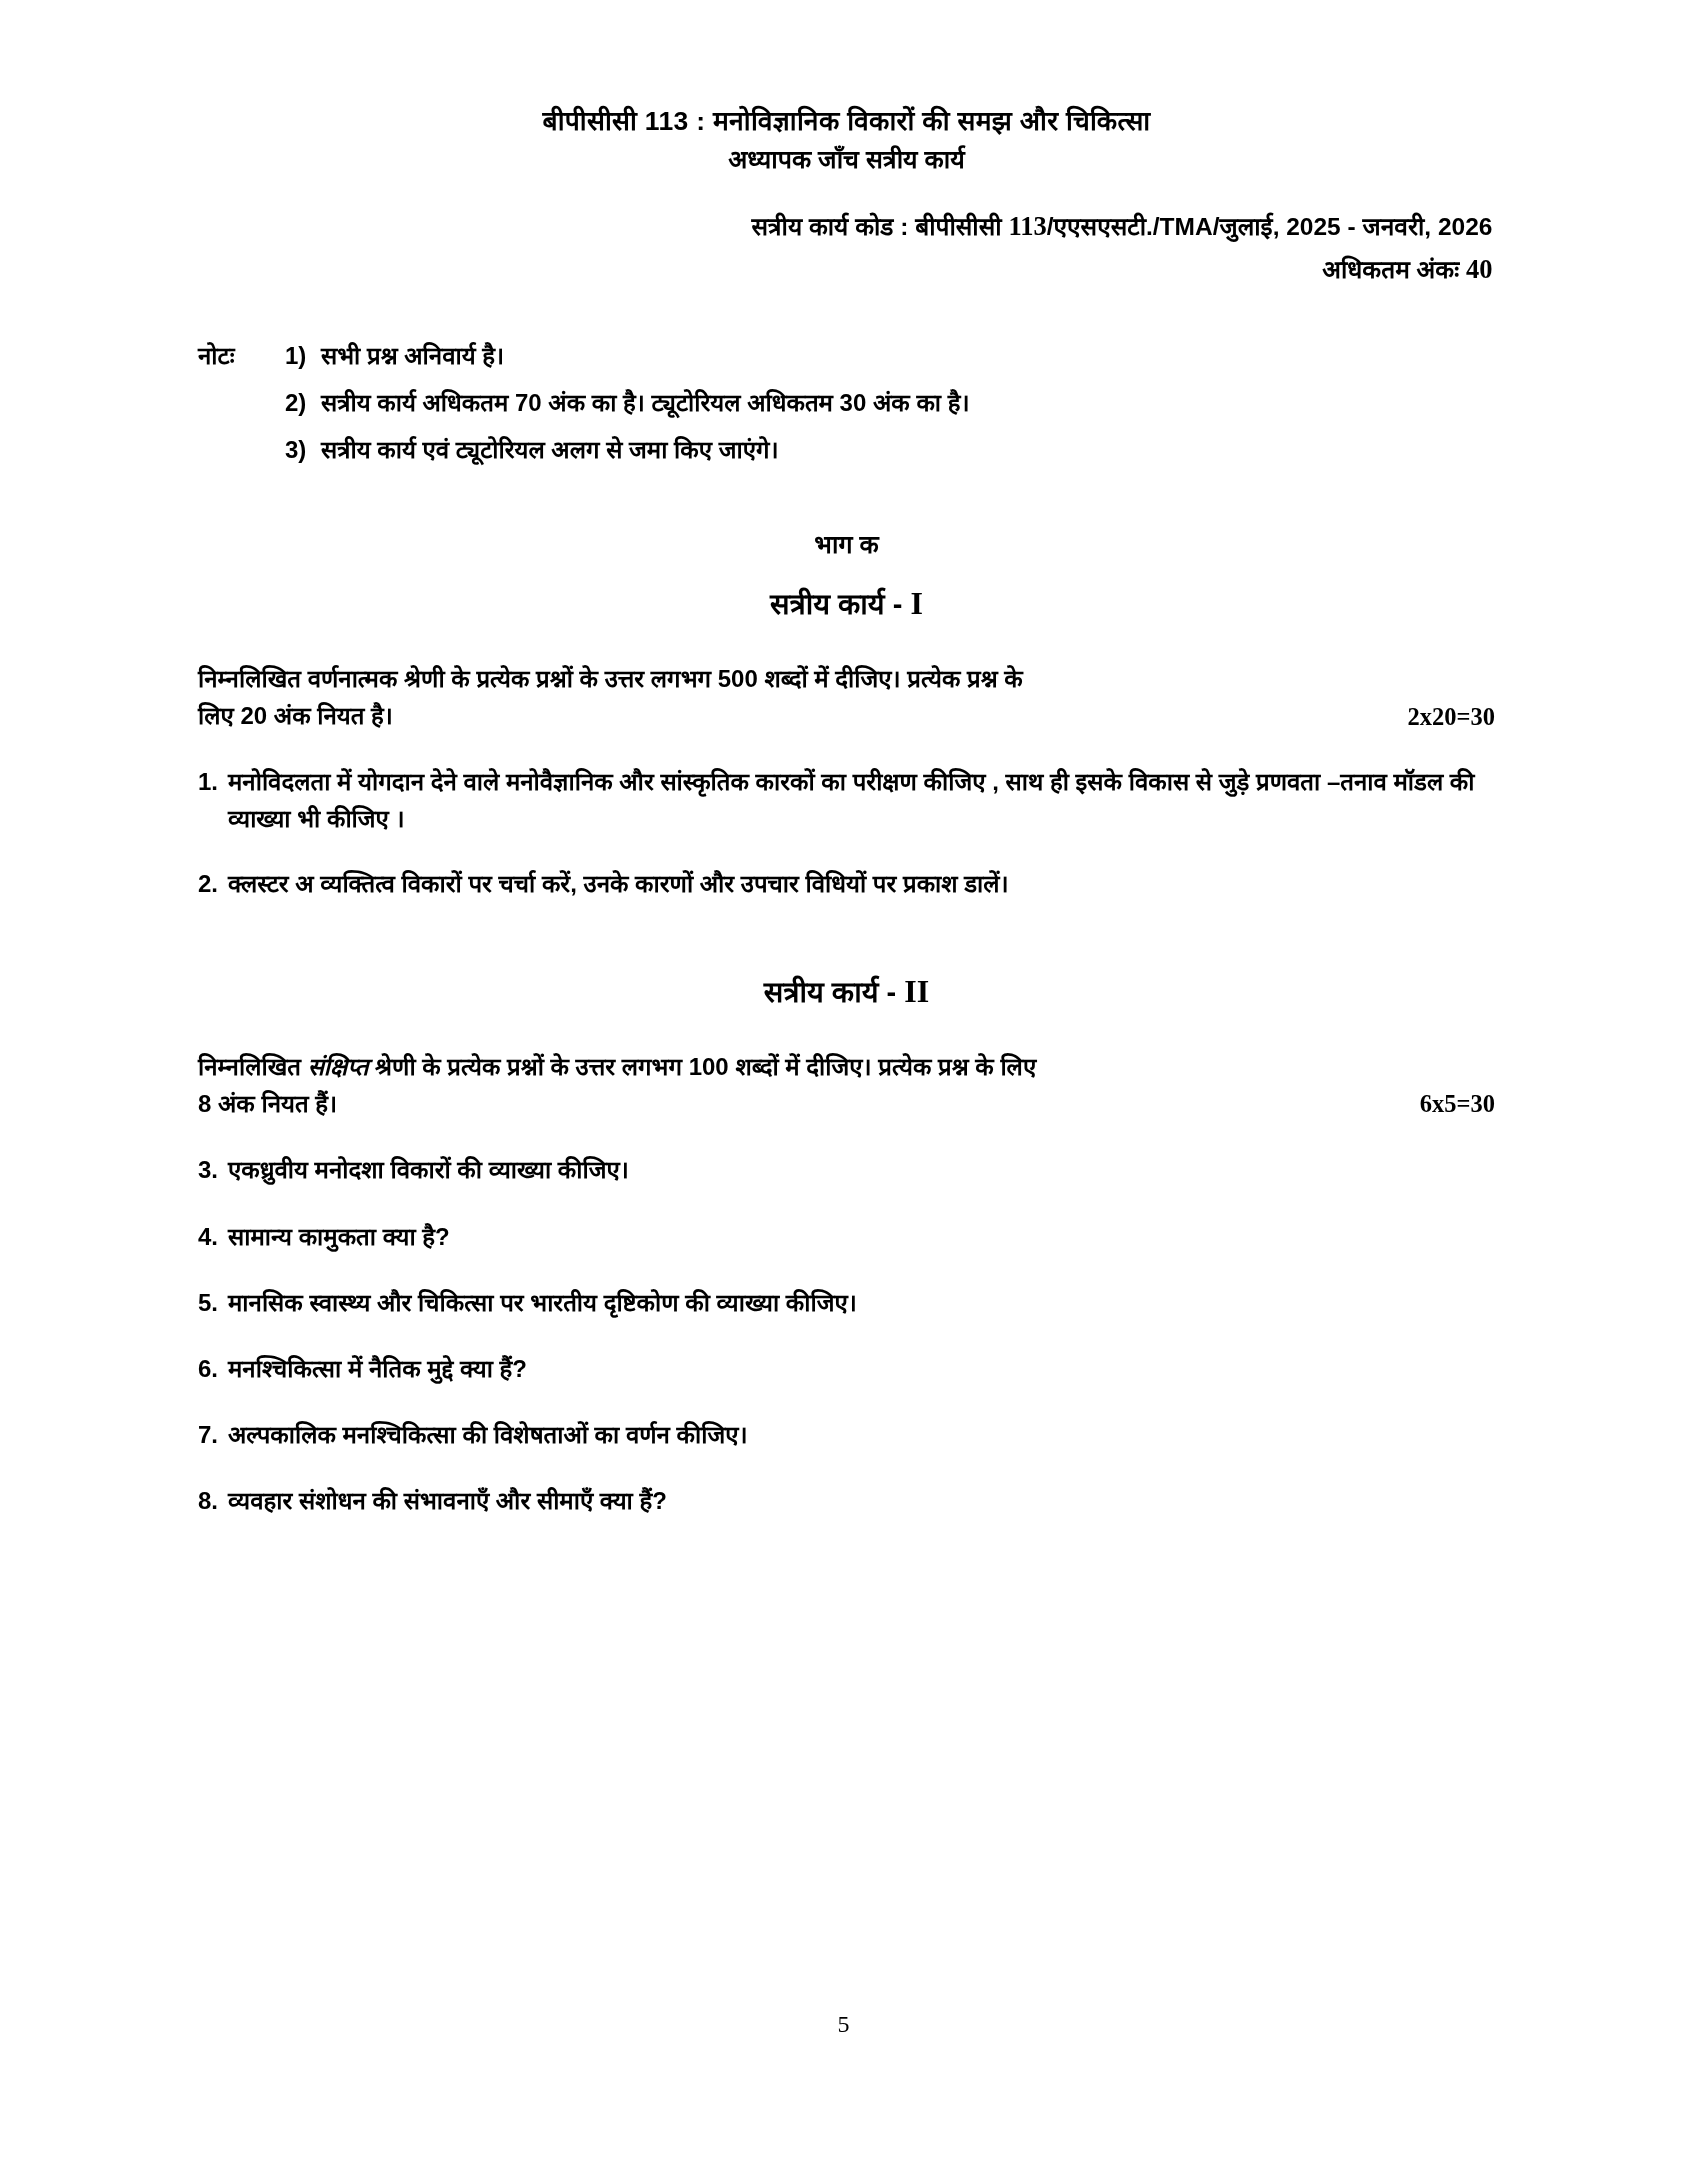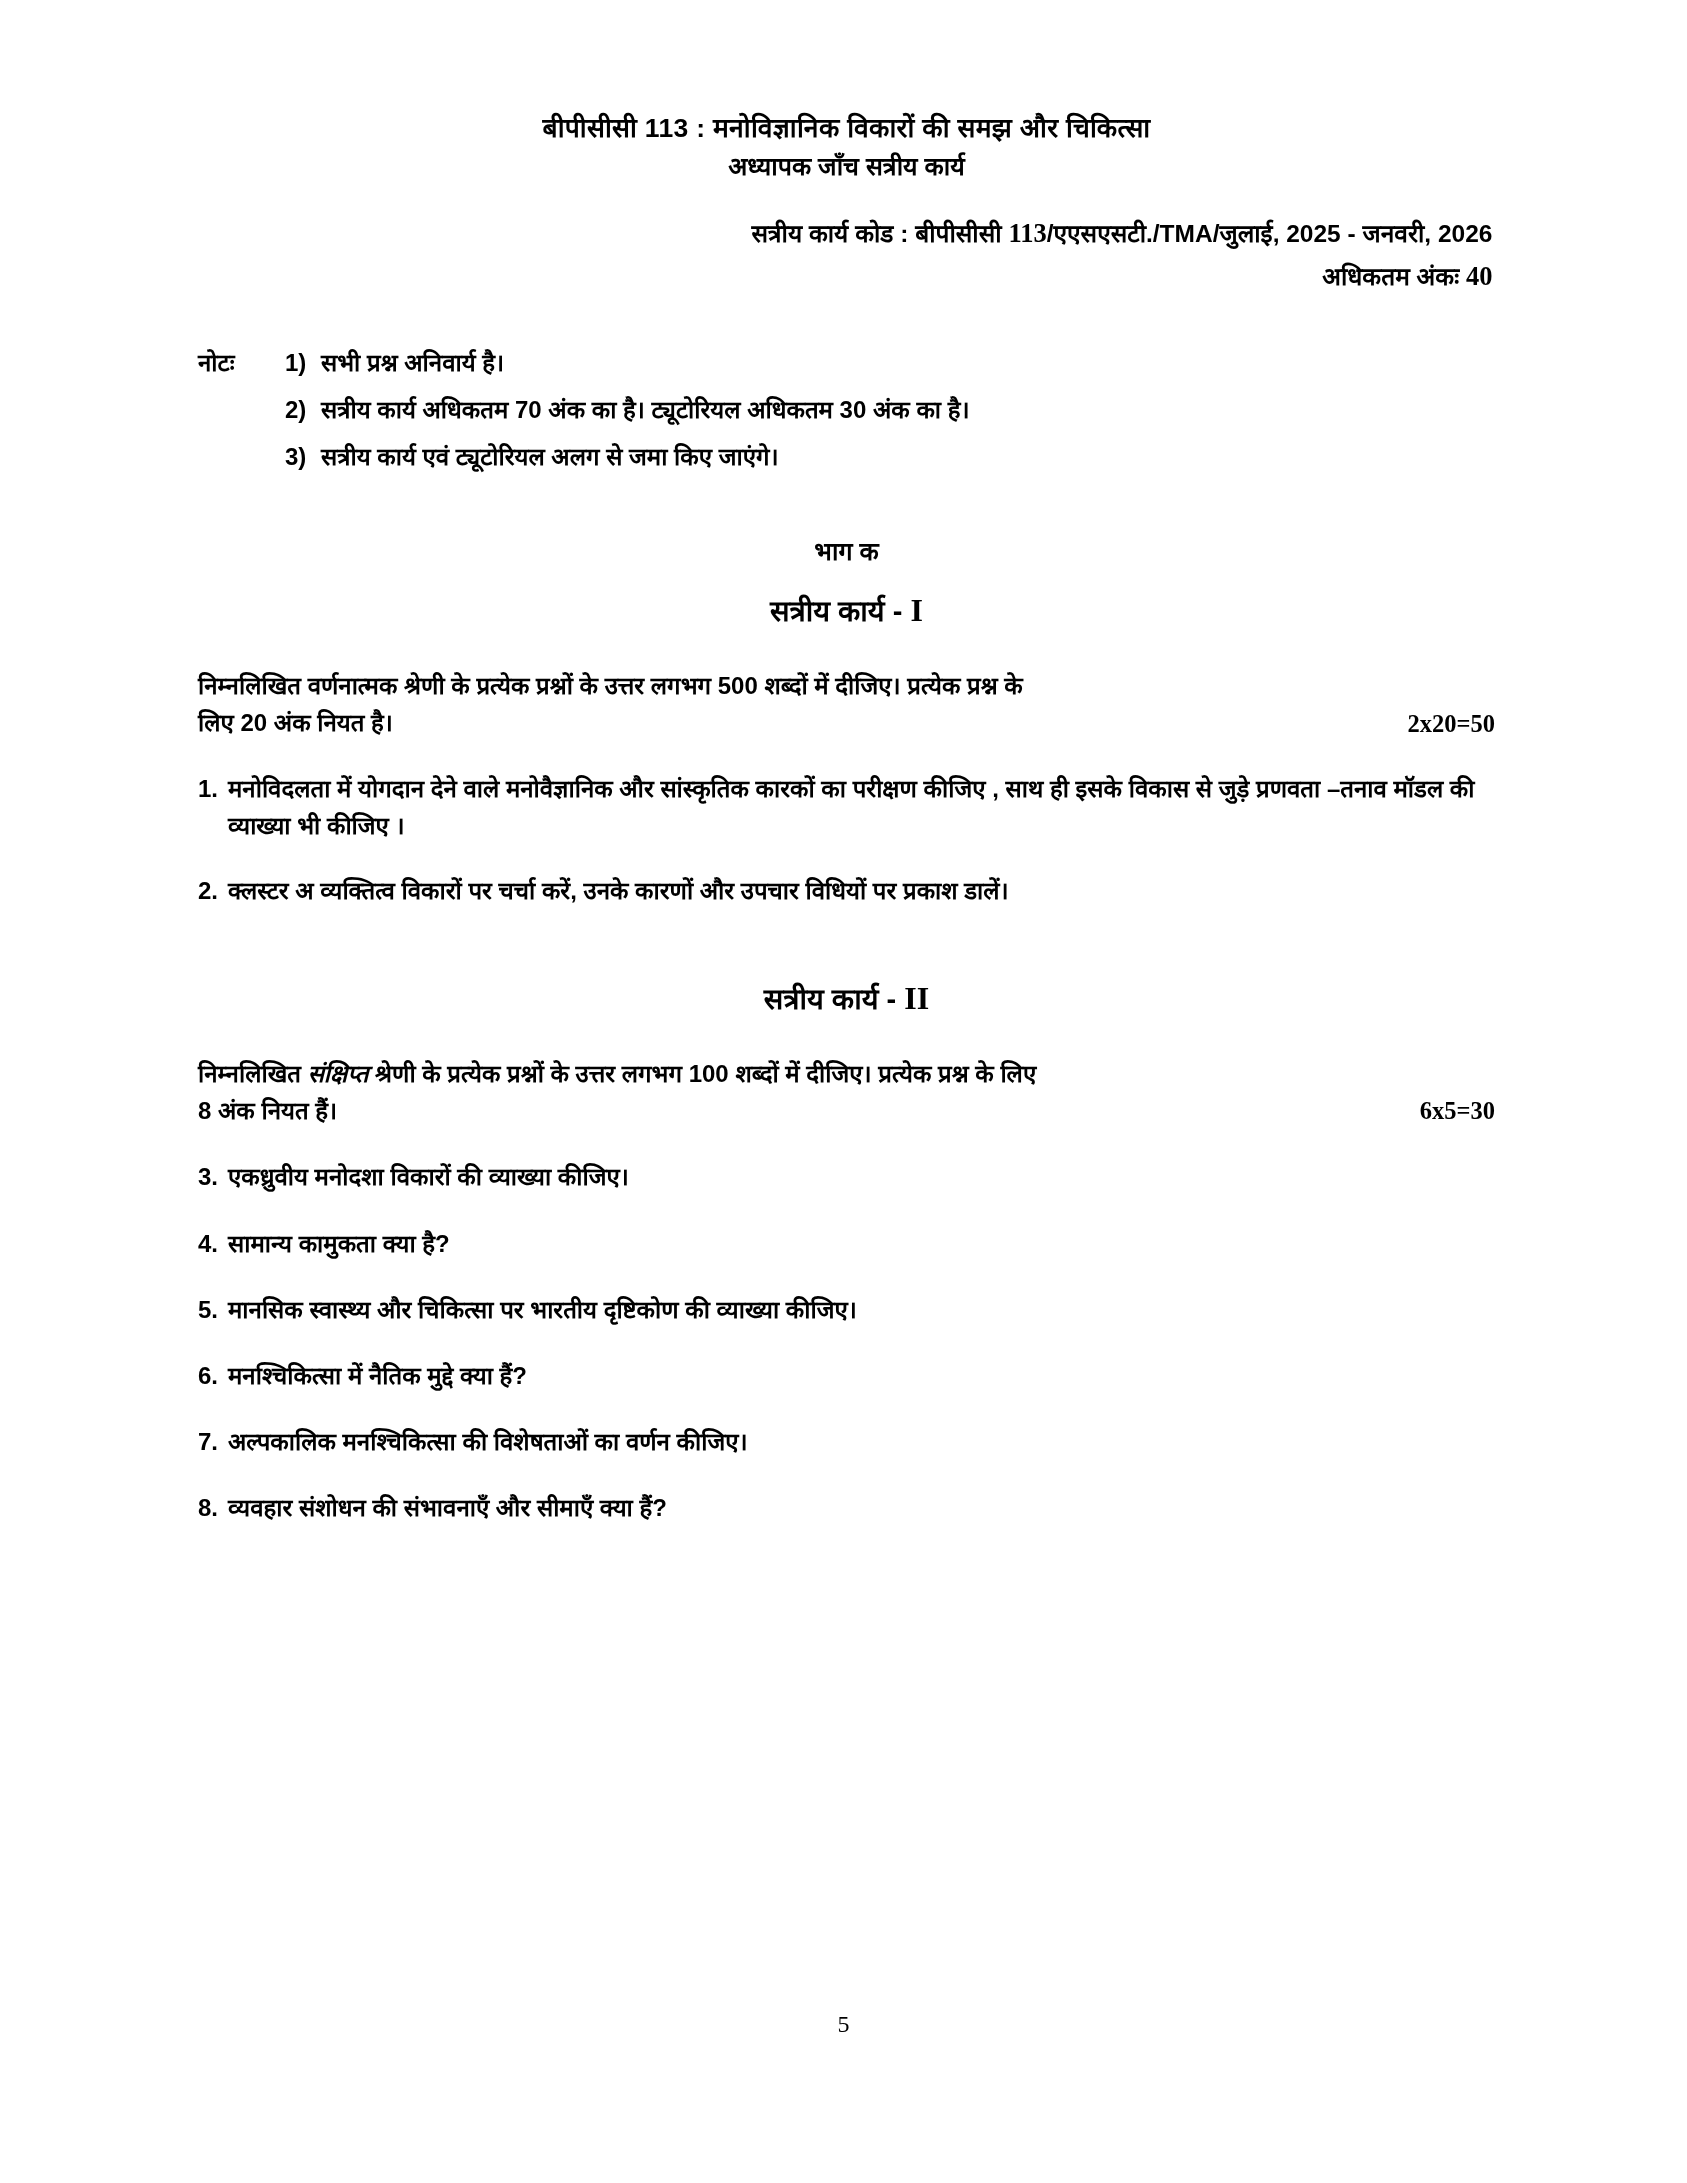--- a/index.html
+++ b/index.html
@@ -17,21 +17,21 @@
     width: 1687px;
     height: 2183px;
     background: #ffffff;
     box-sizing: border-box;
     padding: 0;
     overflow: hidden;
   }
   .content {
     position: absolute;
     left: 198px;
-    top: 110px;
+    top: 103px;
     width: 1297px;
   }
 
   
   .doc-header {
     text-align: center;
   }
   .doc-title-line {
     font-family: "Liberation Sans", "DejaVu Sans", sans-serif;
     font-size: 26.5px;
@@ -220,21 +220,21 @@
     <div class="part-heading">भाग क</div>
 
     <div class="assignment-heading">
       <span>सत्रीय कार्य - </span><span class="roman">I</span>
     </div>
 
     <div class="instruction">
       <div>निम्नलिखित वर्णनात्मक श्रेणी के प्रत्येक प्रश्नों के उत्तर लगभग 500 शब्दों में दीजिए। प्रत्येक प्रश्न के</div>
       <div class="instruction-l2">
         <span>लिए 20 अंक नियत है।</span>
-        <span class="marks">2x20=50</span>
+        <span class="marks">2x20=30</span>
       </div>
     </div>
 
     <div class="questions-long">
       <div class="question">
         <span class="q-num">1.</span>
         <span class="q-text">मनोविदलता में योगदान देने वाले मनोवैज्ञानिक और सांस्कृतिक कारकों का परीक्षण कीजिए , साथ ही इसके विकास से जुड़े प्रणवता –तनाव मॉडल की व्याख्या भी कीजिए ।</span>
       </div>
       <div class="question">
         <span class="q-num">2.</span>

